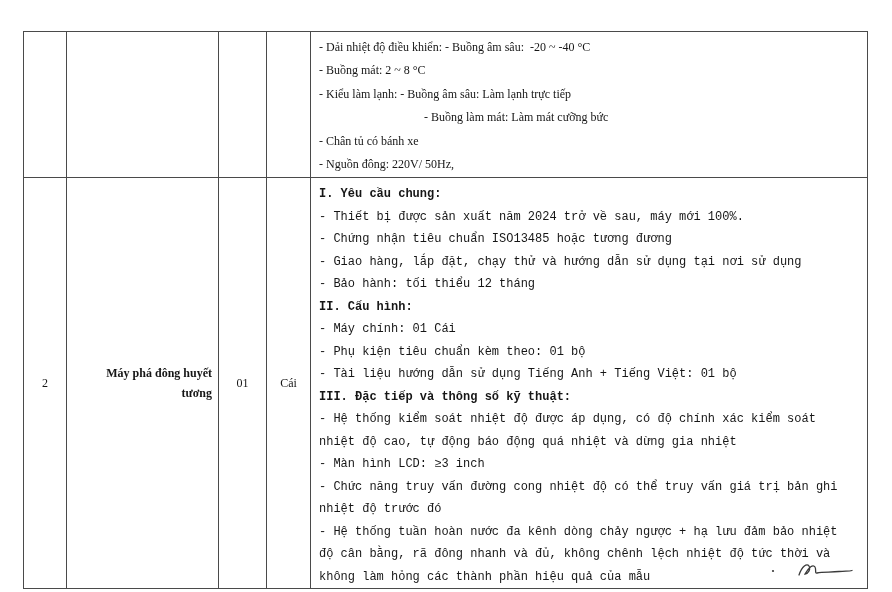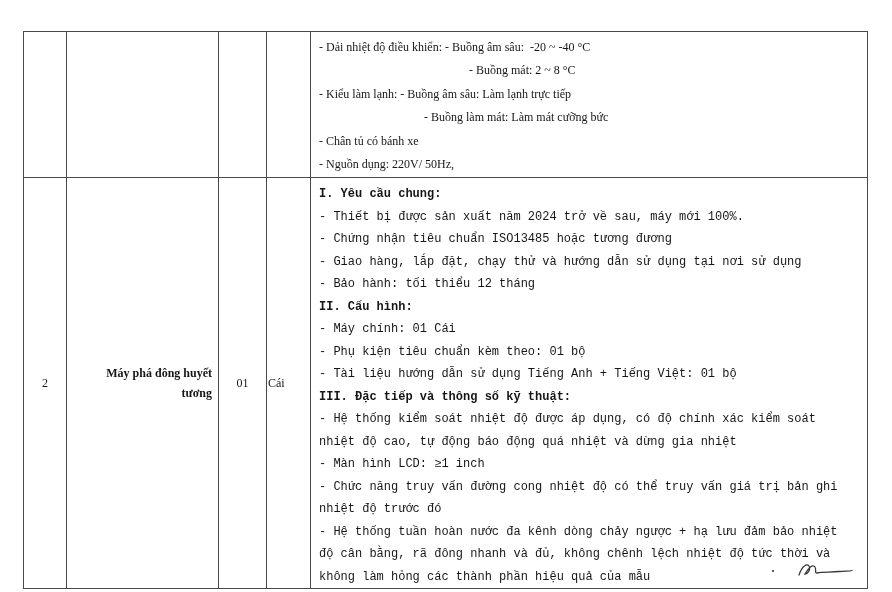--- a/index.html
+++ b/index.html
@@ -32,21 +32,21 @@
     font-size: 12px;
     vertical-align: middle;
     box-sizing: border-box;
   }
   tr.row-continuation { height: 146px; }
   tr.row-item { height: 392px; }
 
   td.cell-stt  { text-align: center; }
   td.cell-name { text-align: right; padding: 0 6px 0 8px; font-weight: bold; line-height: 20px; }
   td.cell-qty  { text-align: center; }
-  td.cell-unit { text-align: left; }
+  td.cell-unit { text-align: center; }
 
   td.cell-specs {
     vertical-align: top;
     position: relative;
   }
   tr.row-continuation td.cell-specs { padding: 3px 10px 0 8px; }
   tr.row-item         td.cell-specs { padding: 5px 11px 0 8px; }
 
   .spec-line {
     white-space: pre-wrap;
@@ -76,25 +76,25 @@
       <col style="width:557px">
     </colgroup>
     <tbody>
       <tr class="row-continuation">
         <td class="cell-stt"></td>
         <td class="cell-name"></td>
         <td class="cell-qty"></td>
         <td class="cell-unit"></td>
         <td class="cell-specs">
             <div class="spec-line">- Dải nhiệt độ điều khiển: - Buồng âm sâu:  -20 ~ -40 °C</div>
-            <div class="spec-line" style="margin-left: 150px;">- Buồng mát: 2 ~ 8 °C</div>
+            <div class="spec-line" style="">- Buồng mát: 2 ~ 8 °C</div>
             <div class="spec-line">- Kiểu làm lạnh: - Buồng âm sâu: Làm lạnh trực tiếp</div>
             <div class="spec-line" style="margin-left: 105px;">- Buồng làm mát: Làm mát cưỡng bức</div>
             <div class="spec-line">- Chân tủ có bánh xe</div>
-            <div class="spec-line">- Nguồn dụng: 220V/ 50Hz,</div>
+            <div class="spec-line">- Nguồn đông: 220V/ 50Hz,</div>
           </td>
       </tr>
       <tr class="row-item">
         <td class="cell-stt">2</td>
         <td class="cell-name">Máy phá đông huyết tương</td>
         <td class="cell-qty">01</td>
         <td class="cell-unit">Cái</td>
         <td class="cell-specs">
           <svg class="signature" viewBox="0 0 86 24" xmlns="http://www.w3.org/2000/svg">
             <circle cx="4" cy="13" r="1.1" fill="#3a3a3a"></circle>
@@ -104,20 +104,20 @@
             <div class="spec-line">- Thiết bị được sản xuất năm 2024 trở về sau, máy mới 100%.</div>
             <div class="spec-line">- Chứng nhận tiêu chuẩn ISO13485 hoặc tương đương</div>
             <div class="spec-line">- Giao hàng, lắp đặt, chạy thử và hướng dẫn sử dụng tại nơi sử dụng</div>
             <div class="spec-line">- Bảo hành: tối thiểu 12 tháng</div>
             <div class="spec-line bold">II. Cấu hình:</div>
             <div class="spec-line">- Máy chính: 01 Cái</div>
             <div class="spec-line">- Phụ kiện tiêu chuẩn kèm theo: 01 bộ</div>
             <div class="spec-line">- Tài liệu hướng dẫn sử dụng Tiếng Anh + Tiếng Việt: 01 bộ</div>
             <div class="spec-line bold">III. Đặc tiếp và thông số kỹ thuật:</div>
             <div class="spec-line">- Hệ thống kiểm soát nhiệt độ được áp dụng, có độ chính xác kiểm soát nhiệt độ cao, tự động báo động quá nhiệt và dừng gia nhiệt</div>
-            <div class="spec-line">- Màn hình LCD: ≥1 inch</div>
+            <div class="spec-line">- Màn hình LCD: ≥3 inch</div>
             <div class="spec-line">- Chức năng truy vấn đường cong nhiệt độ có thể truy vấn giá trị bản ghi nhiệt độ trước đó</div>
             <div class="spec-line">- Hệ thống tuần hoàn nước đa kênh dòng chảy ngược + hạ lưu đảm bảo nhiệt độ cân bằng, rã đông nhanh và đủ, không chênh lệch nhiệt độ tức thời và không làm hỏng các thành phần hiệu quả của mẫu</div>
           </td>
       </tr>
     </tbody>
   </table>
 </div>
 
 </body></html>

